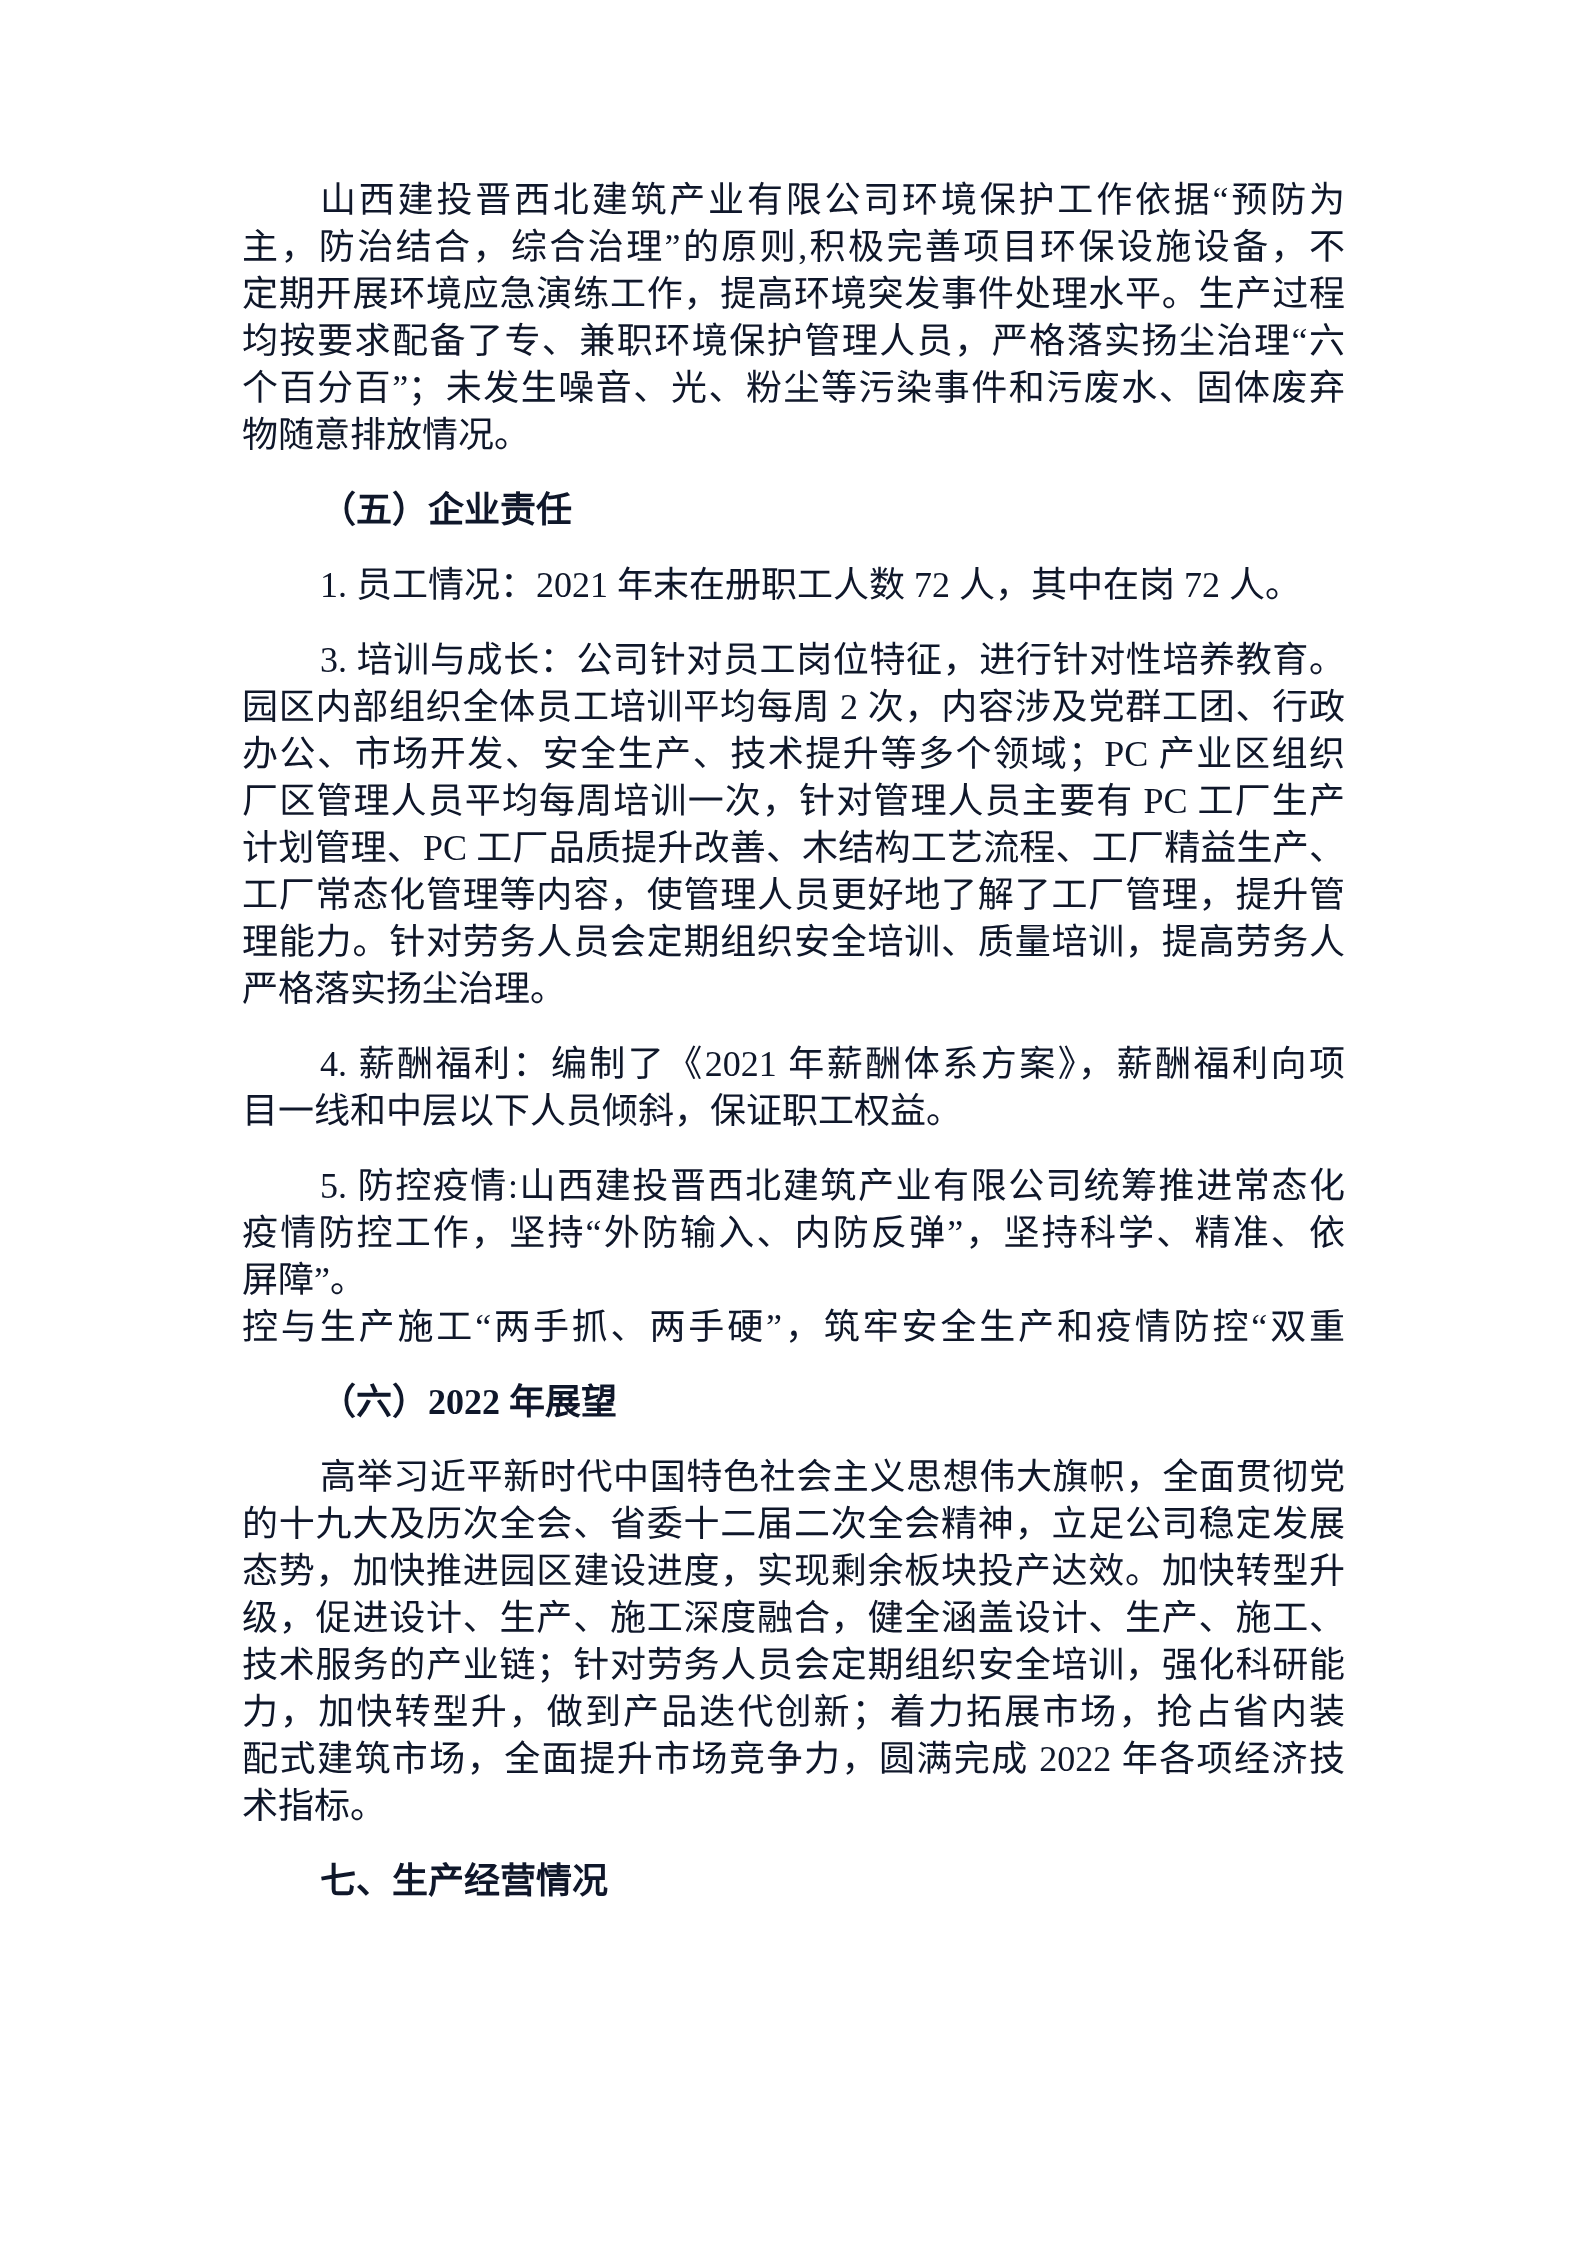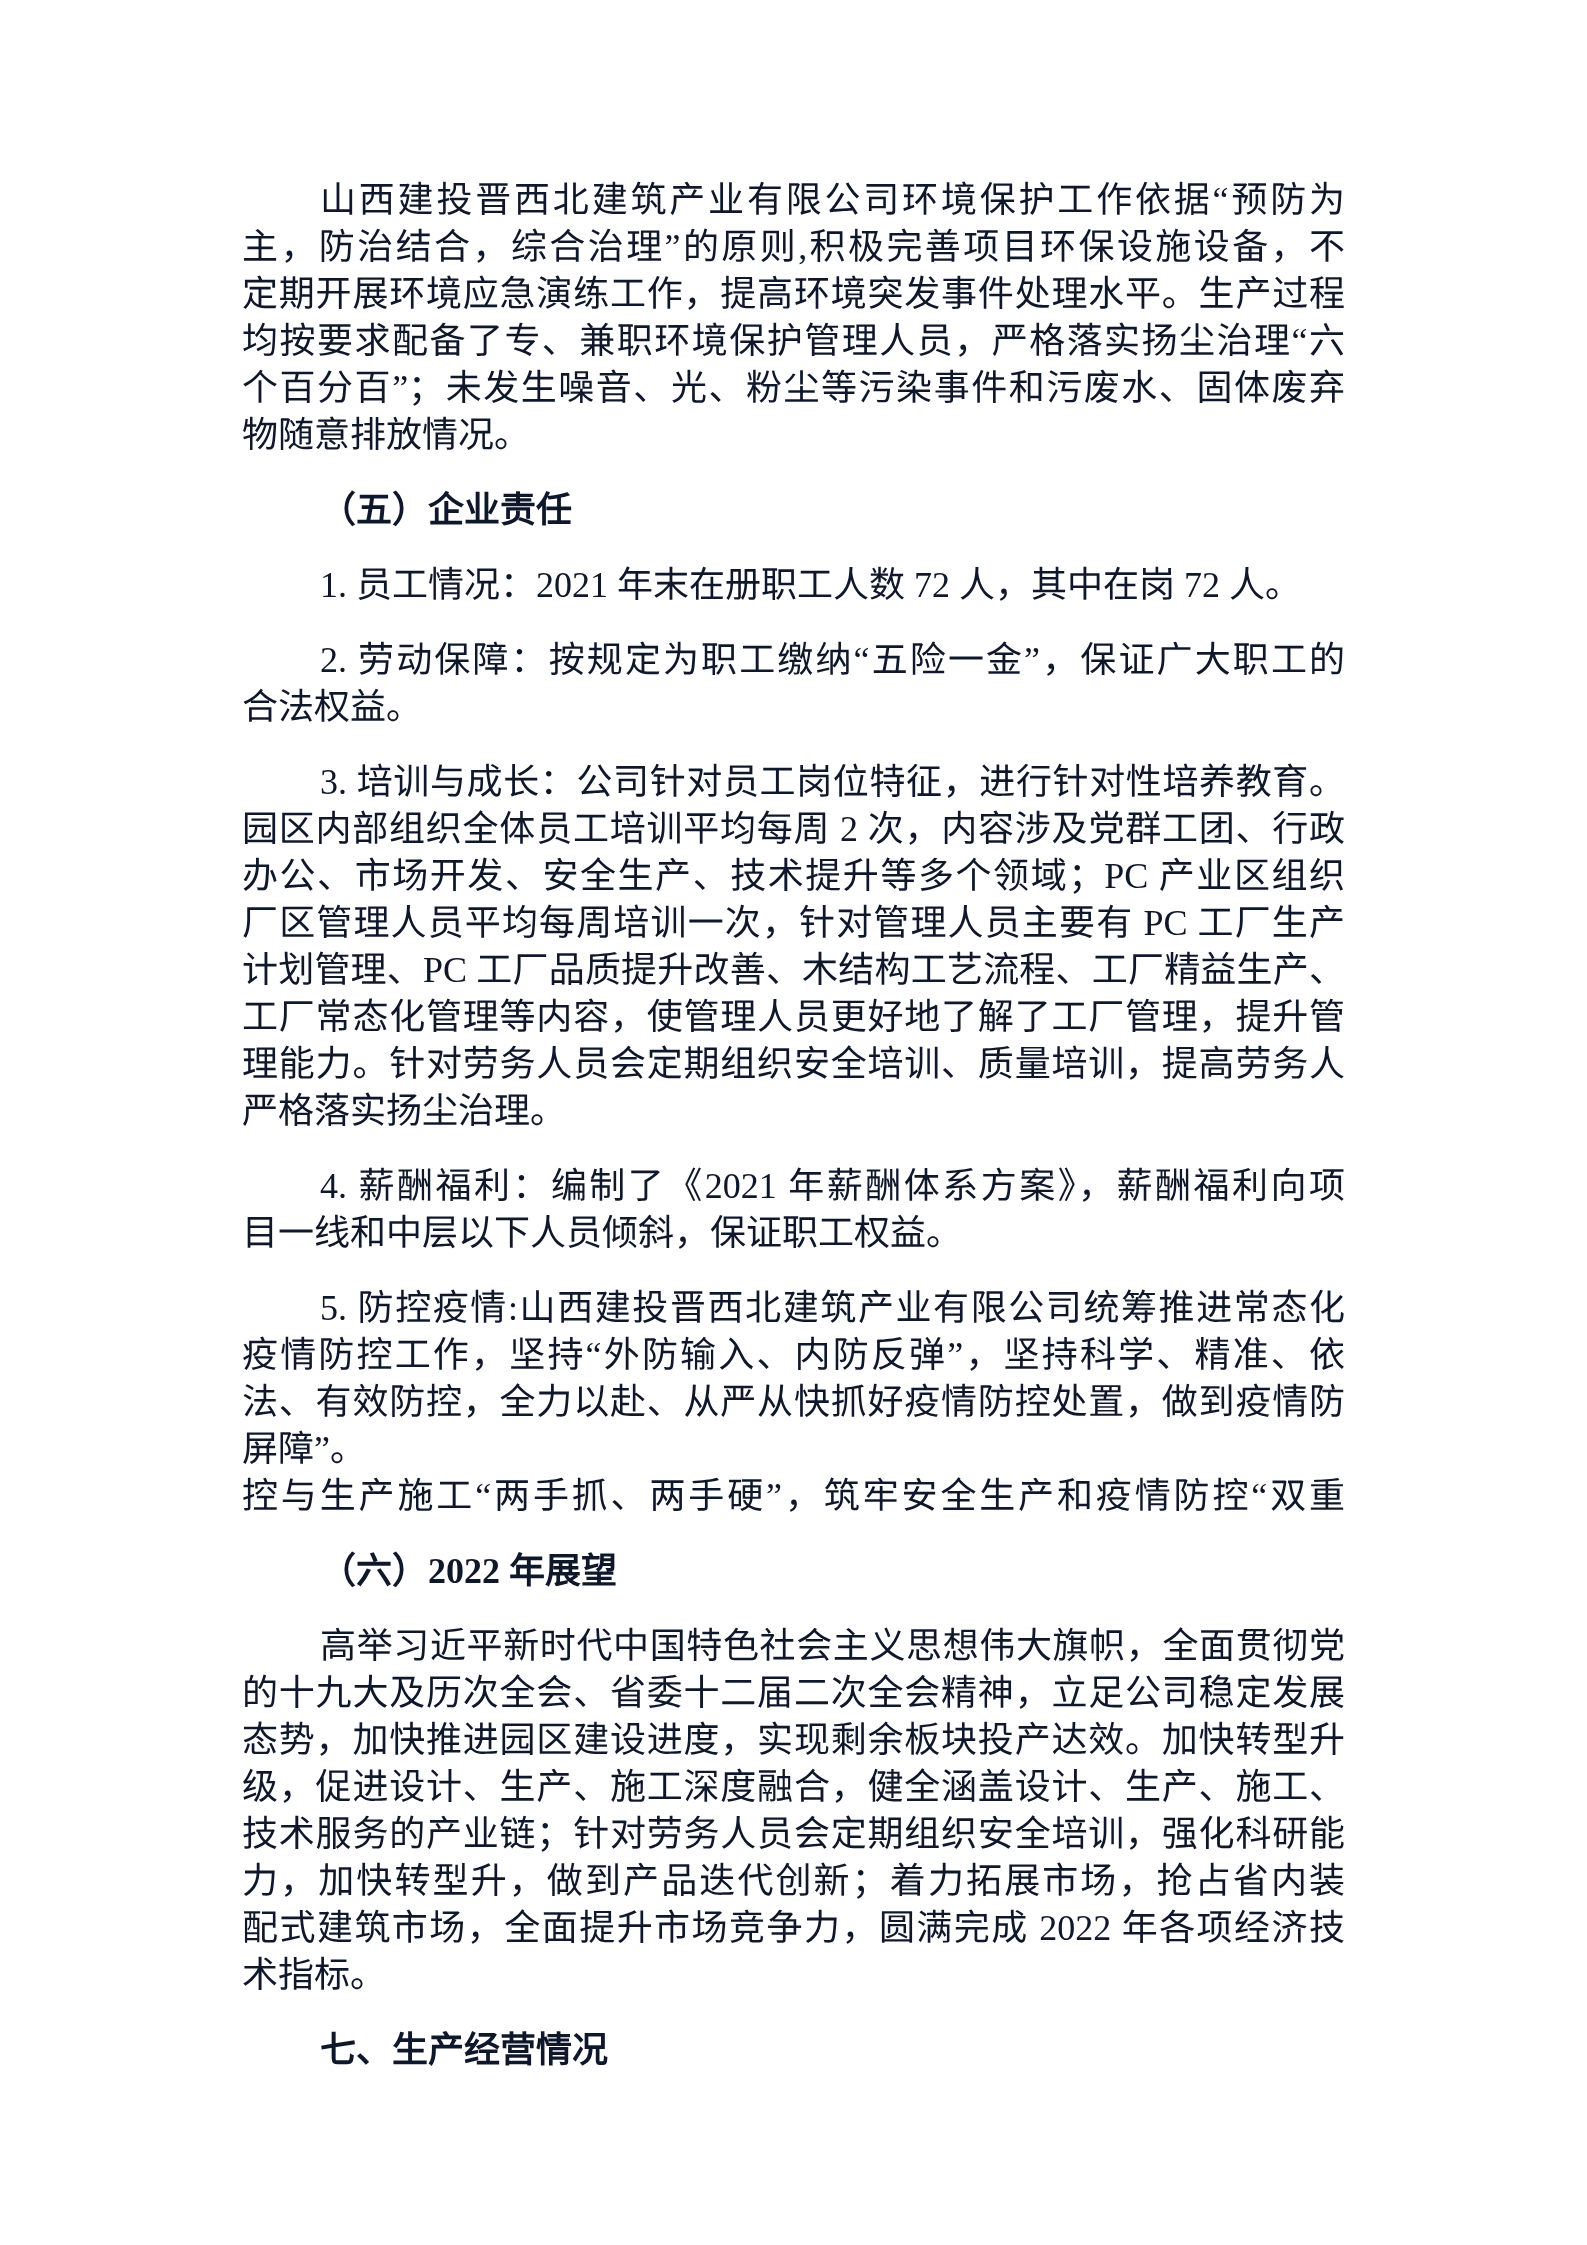--- a/index.html
+++ b/index.html
@@ -55,41 +55,36 @@
         <div class="line">个百分百”；未发生噪音、光、粉尘等污染事件和污废水、固体废弃</div>
         <div class="line last">物随意排放情况。</div>
       </div>
       <div class="para heading">
         <div class="line first last">（五）企业责任</div>
       </div>
       <div class="para body">
         <div class="line first last">1. 员工情况：2021 年末在册职工人数 72 人，其中在岗 72 人。</div>
       </div>
       <div class="para body">
-        <div class="line first">2. 劳动保障：按规定为职工缴纳“五险一金”，保证广大职工的</div>
-        <div class="line last">合法权益。</div>
-      </div>
-      <div class="para body">
         <div class="line first">3. 培训与成长：公司针对员工岗位特征，进行针对性培养教育。</div>
         <div class="line">园区内部组织全体员工培训平均每周 2 次，内容涉及党群工团、行政</div>
         <div class="line">办公、市场开发、安全生产、技术提升等多个领域；PC 产业区组织</div>
         <div class="line">厂区管理人员平均每周培训一次，针对管理人员主要有 PC 工厂生产</div>
         <div class="line">计划管理、PC 工厂品质提升改善、木结构工艺流程、工厂精益生产、</div>
         <div class="line">工厂常态化管理等内容，使管理人员更好地了解了工厂管理，提升管</div>
         <div class="line">理能力。针对劳务人员会定期组织安全培训、质量培训，提高劳务人</div>
         <div class="line last">严格落实扬尘治理。</div>
       </div>
       <div class="para body">
         <div class="line first">4. 薪酬福利：编制了《2021 年薪酬体系方案》，薪酬福利向项</div>
         <div class="line last">目一线和中层以下人员倾斜，保证职工权益。</div>
       </div>
       <div class="para body">
         <div class="line first">5. 防控疫情:山西建投晋西北建筑产业有限公司统筹推进常态化</div>
         <div class="line">疫情防控工作，坚持“外防输入、内防反弹”，坚持科学、精准、依</div>
-        <div class="line">法、有效防控，全力以赴、从严从快抓好疫情防控处置，做到疫情防</div>
         <div class="line last">屏障”。</div>
         <div class="line">控与生产施工“两手抓、两手硬”，筑牢安全生产和疫情防控“双重</div>
       </div>
       <div class="para heading">
         <div class="line first last">（六）2022 年展望</div>
       </div>
       <div class="para body">
         <div class="line first">高举习近平新时代中国特色社会主义思想伟大旗帜，全面贯彻党</div>
         <div class="line">的十九大及历次全会、省委十二届二次全会精神，立足公司稳定发展</div>
         <div class="line">态势，加快推进园区建设进度，实现剩余板块投产达效。加快转型升</div>

